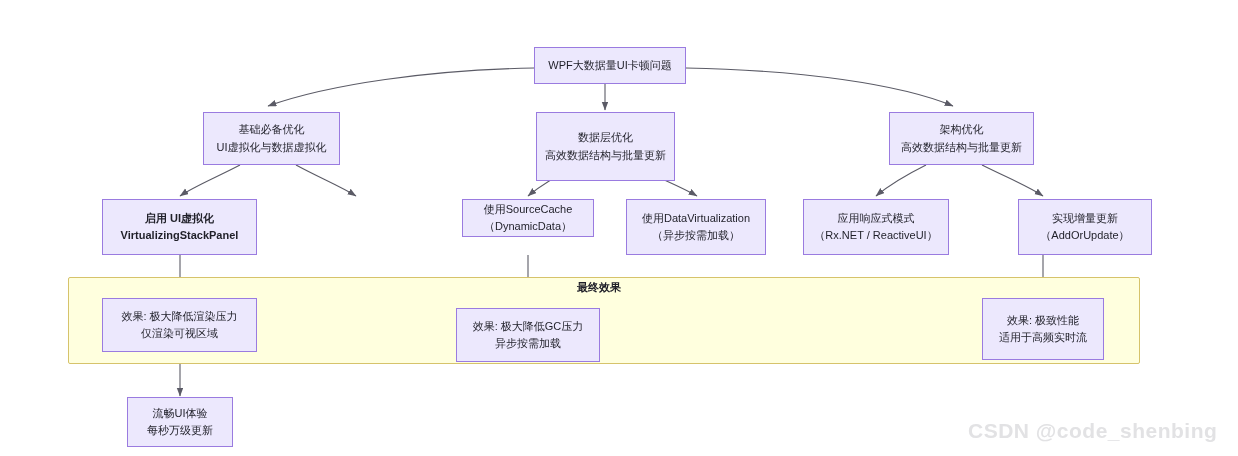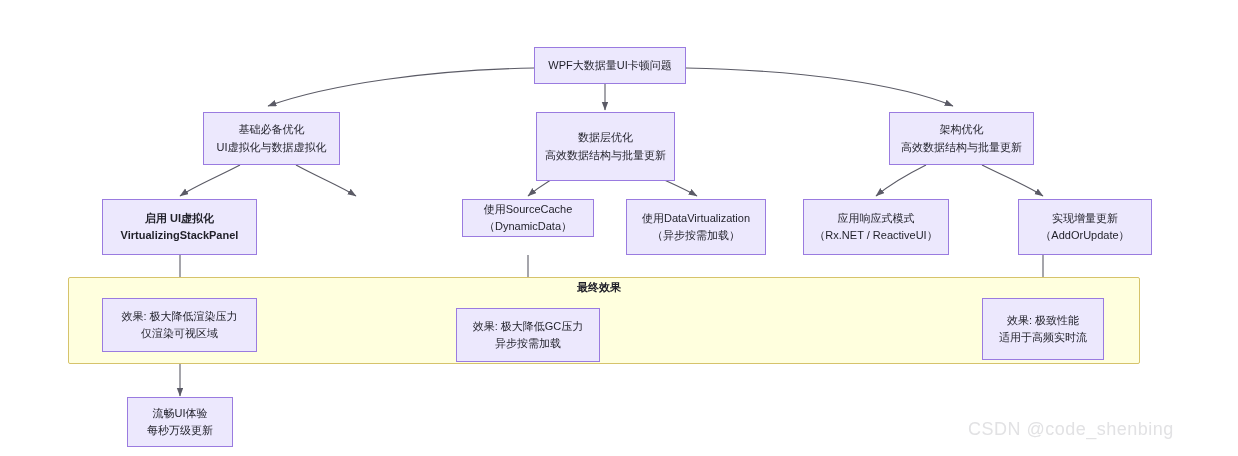--- a/index.html
+++ b/index.html
@@ -41,24 +41,25 @@
   }
   .subgraph-label{
     position:absolute;
     font-size:11px;
     color:#1f1f28;
     white-space:nowrap;
   }
   .watermark{
     position:absolute;
     color:#E2E2E4;
-    font-size:18px;
+    font-size:21px;
     letter-spacing:0.5px;
     white-space:nowrap;
     font-family:"Liberation Sans","DejaVu Sans",sans-serif;
+    font-weight:bold;
   }
 </style>
 </head>
 <body>
 
 <div id="stage">
 
   <svg id="edges" viewBox="0 0 1238 456">
     <defs>
       <marker id="arrow" markerWidth="9" markerHeight="9" refX="7.6" refY="3" orient="auto" markerUnits="strokeWidth">

